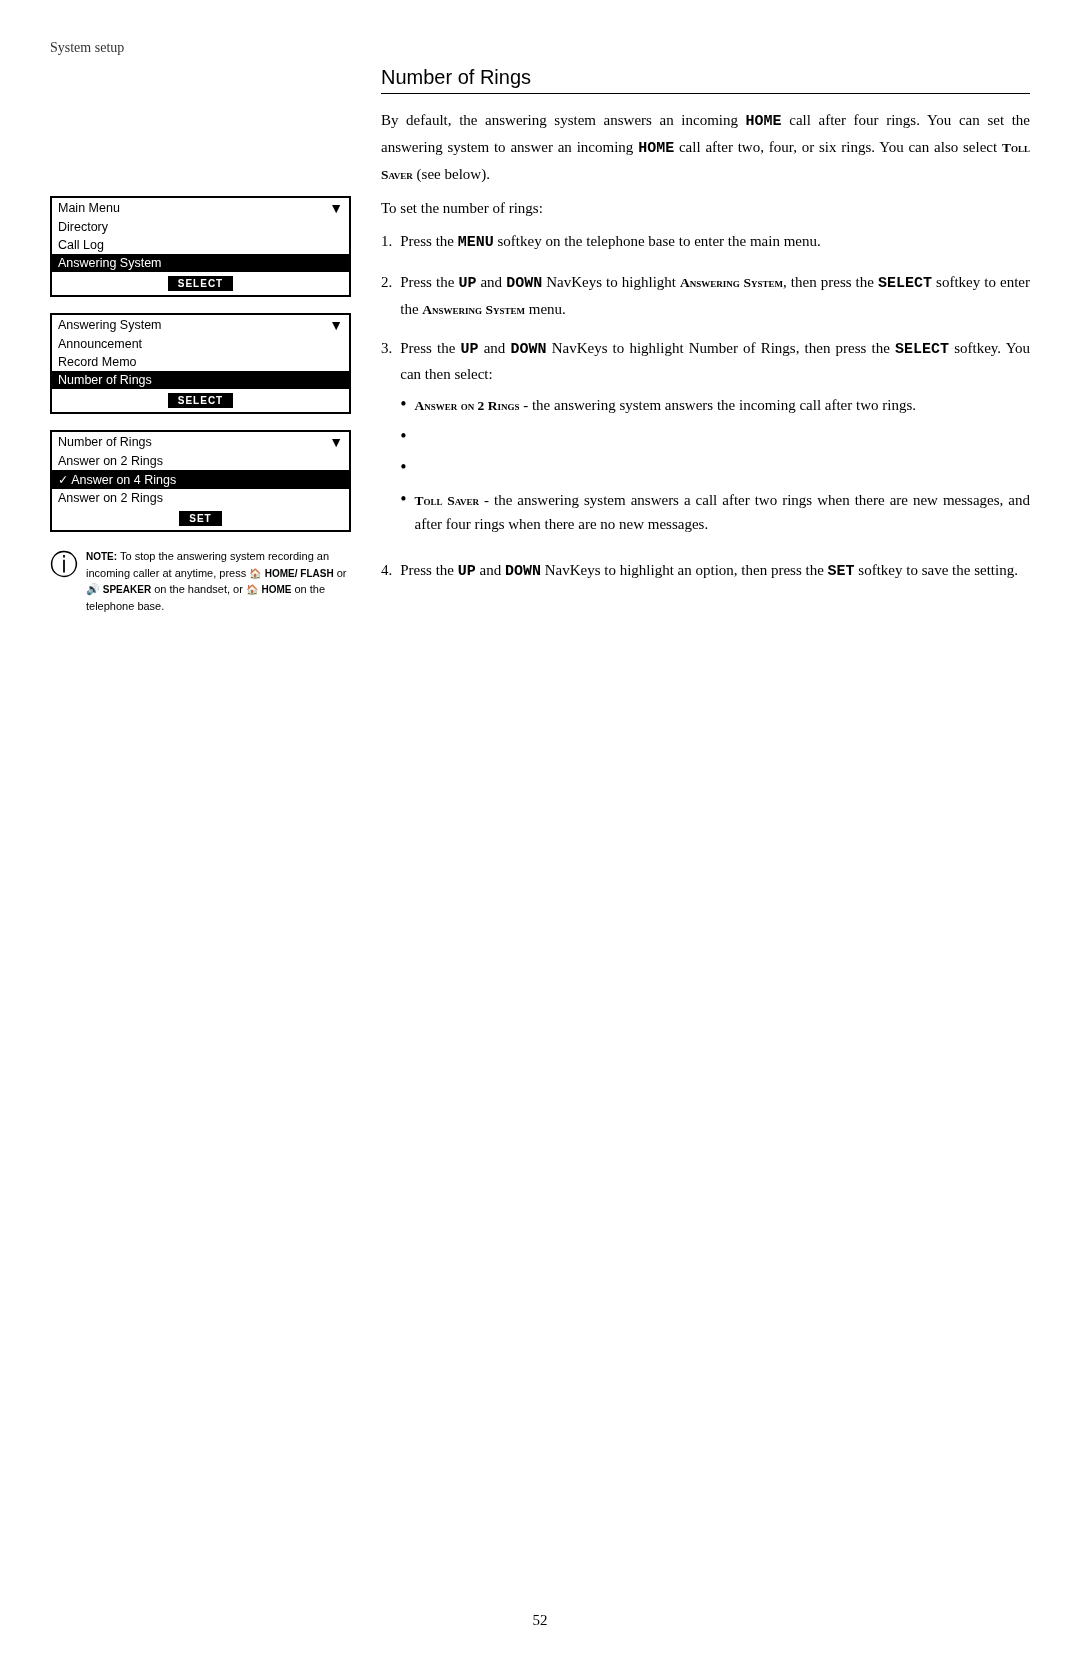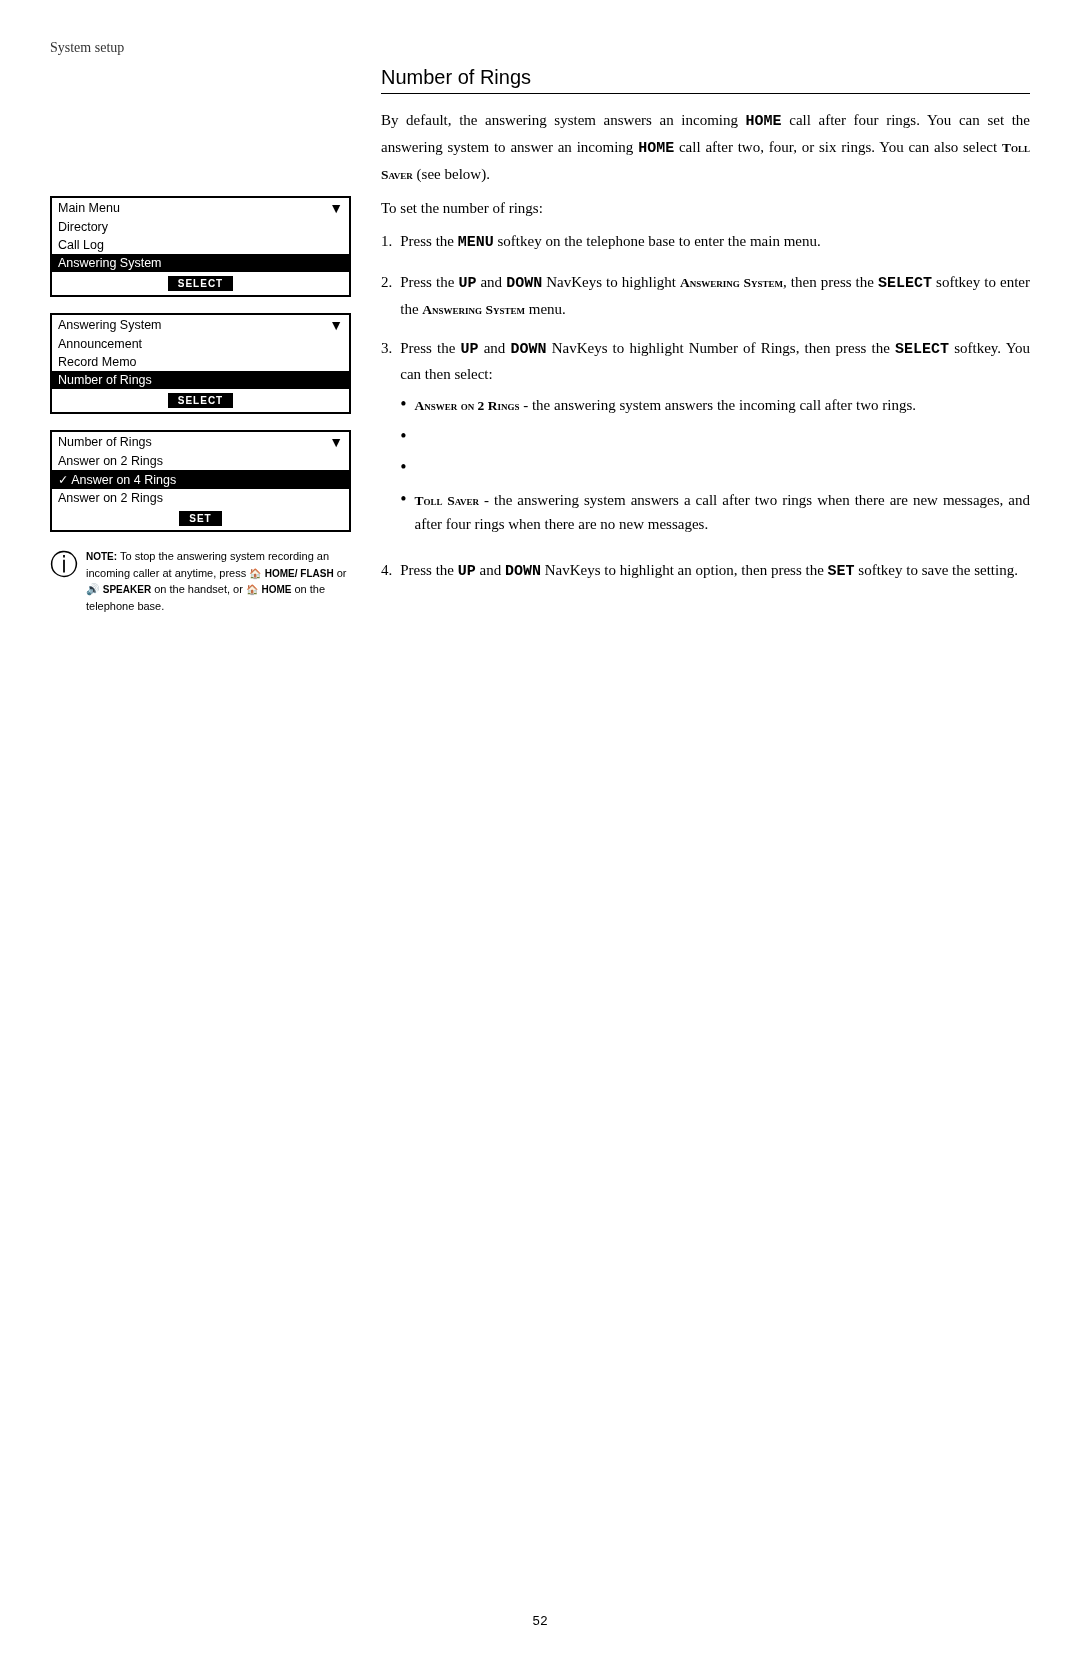--- a/index.html
+++ b/index.html
@@ -183,22 +183,22 @@
       flex-shrink: 0;
       font-size: 18px;
       line-height: 1.3;
     }
 
     .page-number {
       position: absolute;
       bottom: 40px;
       left: 50%;
       transform: translateX(-50%);
-      font-family: Liberation Mono, monospace;
-      font-size: 13px;
+      font-family: Liberation Serif, serif;
+      font-size: 15px;
     }
   </style>
 </head>
 <body>
 
 <div class="page-container">
 
   <div class="system-setup-label">System setup</div>
 
   <div class="content-layout">

